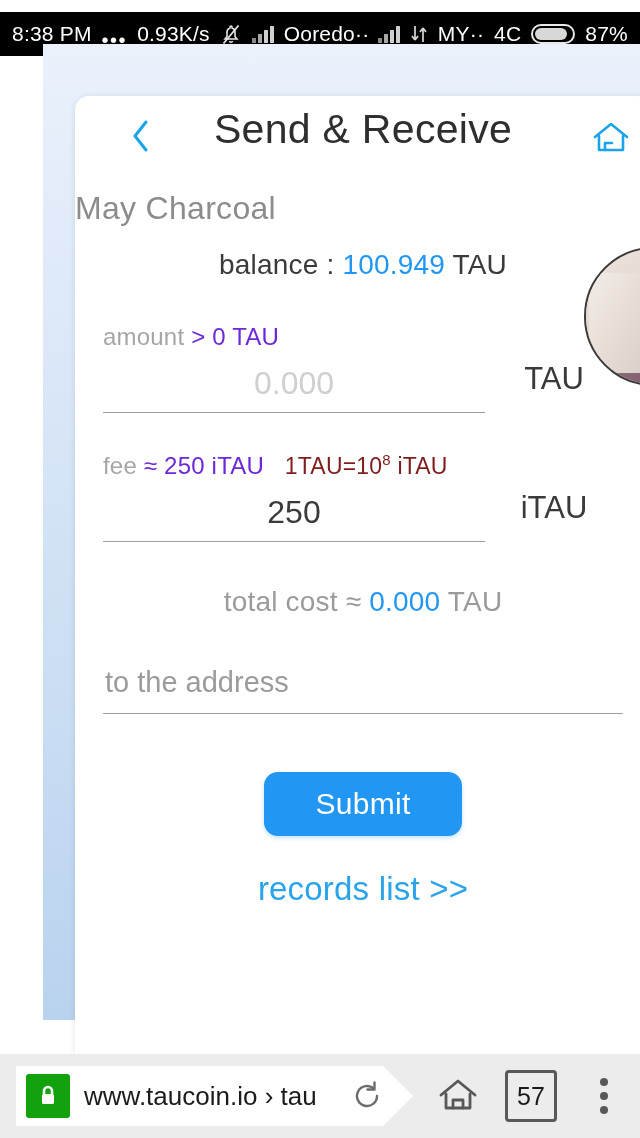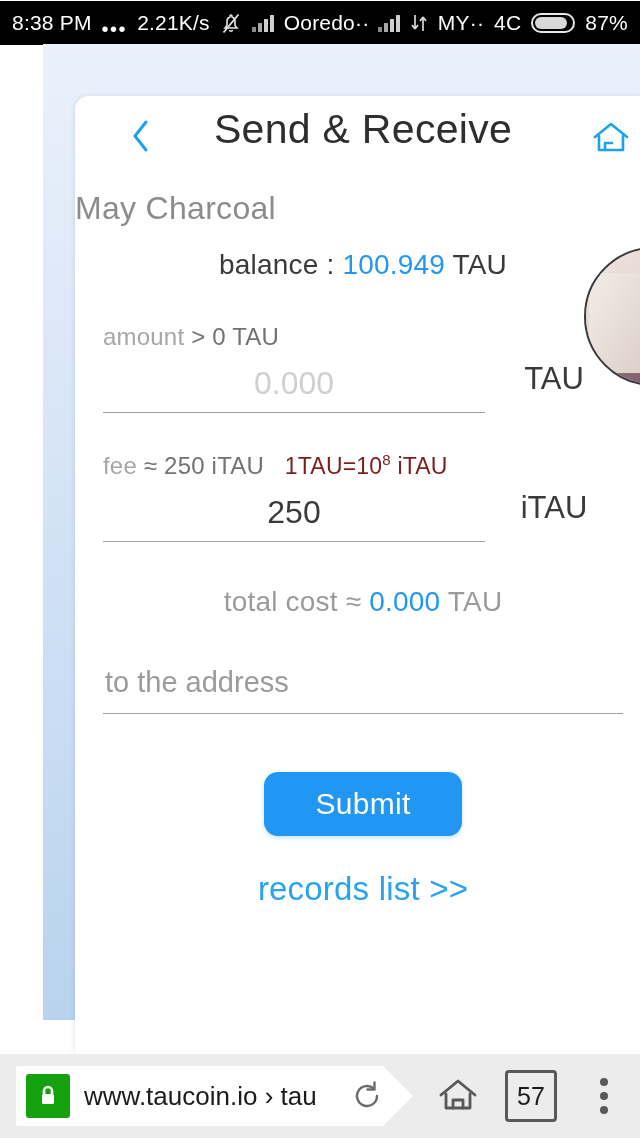--- a/index.html
+++ b/index.html
@@ -5,21 +5,21 @@
   html,body{margin:0;padding:0;}
   body{
     width:640px;height:1138px;overflow:hidden;
     font-family:"DejaVu Sans", sans-serif;
     background:#ffffff;
   }
   .screen{position:relative;width:640px;height:1138px;overflow:hidden;}
 
   
   .statusbar{
-    position:absolute;top:1px;left:0;width:640px;height:44px;
+    position:absolute;top:12px;left:0;width:640px;height:44px;
     background:#000000;color:#ffffff;
     display:flex;align-items:center;
     font-family:"Liberation Sans", sans-serif;
     font-size:21px;letter-spacing:.2px;
     padding:0 12px;box-sizing:border-box;
   }
   .sb-gap{width:10px;flex:0 0 auto;}
   .sb-grow{flex:1 1 auto;}
   .sb-dots{letter-spacing:1.5px;font-size:20px;position:relative;top:6px;}
   .sb-item{white-space:nowrap;}
@@ -103,21 +103,21 @@
     background:#7d5a6b;border-radius:40% 30% 0 0;}
   .av-cab{position:absolute;left:2%;top:18%;width:46%;height:74%;
     background:linear-gradient(120deg,#f3ece6,#d9cec6);border-radius:4px;}
 
   
   .form{padding:0 28px;margin-top:42px;}
   .field-label{
     font-family:"Liberation Sans", sans-serif;
     font-size:24px;color:#a6a6a6;letter-spacing:.2px;white-space:nowrap;
   }
-  .field-label .accent{color:#737373;}
+  .field-label .accent{color:#6d28d9;}
   .field-label .note{color:#7f1d1d;margin-left:14px;font-size:23px;}
   .field-label .note sup{font-size:15px;}
 
   .row{display:flex;align-items:flex-end;margin-top:10px;}
   .inp-wrap{width:382px;border-bottom:1px solid #9e9e9e;padding-bottom:6px;}
   .inp{
     width:100%;border:0;outline:0;background:transparent;
     text-align:center;
     font-family:"Liberation Sans", sans-serif;
     font-size:32px;color:#3a3a3a;padding:4px 0;
@@ -205,21 +205,21 @@
 </head>
 <body>
 
 <div class="screen">
 
   <div class="statusbar">
     <span class="sb-item">8:38 PM</span>
     <span class="sb-gap"></span>
     <span class="sb-item sb-dots">•••</span>
     <span class="sb-gap"></span>
-    <span class="sb-item">2.21K/s</span>
+    <span class="sb-item">0.93K/s</span>
     <span class="sb-gap"></span>
     <span>
       <svg class="ico" width="22" height="24" viewBox="0 0 22 24">
         <path d="M5 17h12l-2-2.5V10a4.2 4.2 0 0 0-3-4.1V5a1 1 0 1 0-2 0v.9A4.2 4.2 0 0 0 7 10v4.5L5 17z" fill="none" stroke="#e6e6e6" stroke-width="1.6"></path>
         <path d="M9.3 19.2a1.9 1.9 0 0 0 3.4 0" fill="none" stroke="#e6e6e6" stroke-width="1.6"></path>
         <line x1="3.5" y1="21.5" x2="18.5" y2="3.5" stroke="#e6e6e6" stroke-width="1.8"></line>
       </svg>
     </span>
     <span class="sb-gap"></span>
     <span class="bars">

